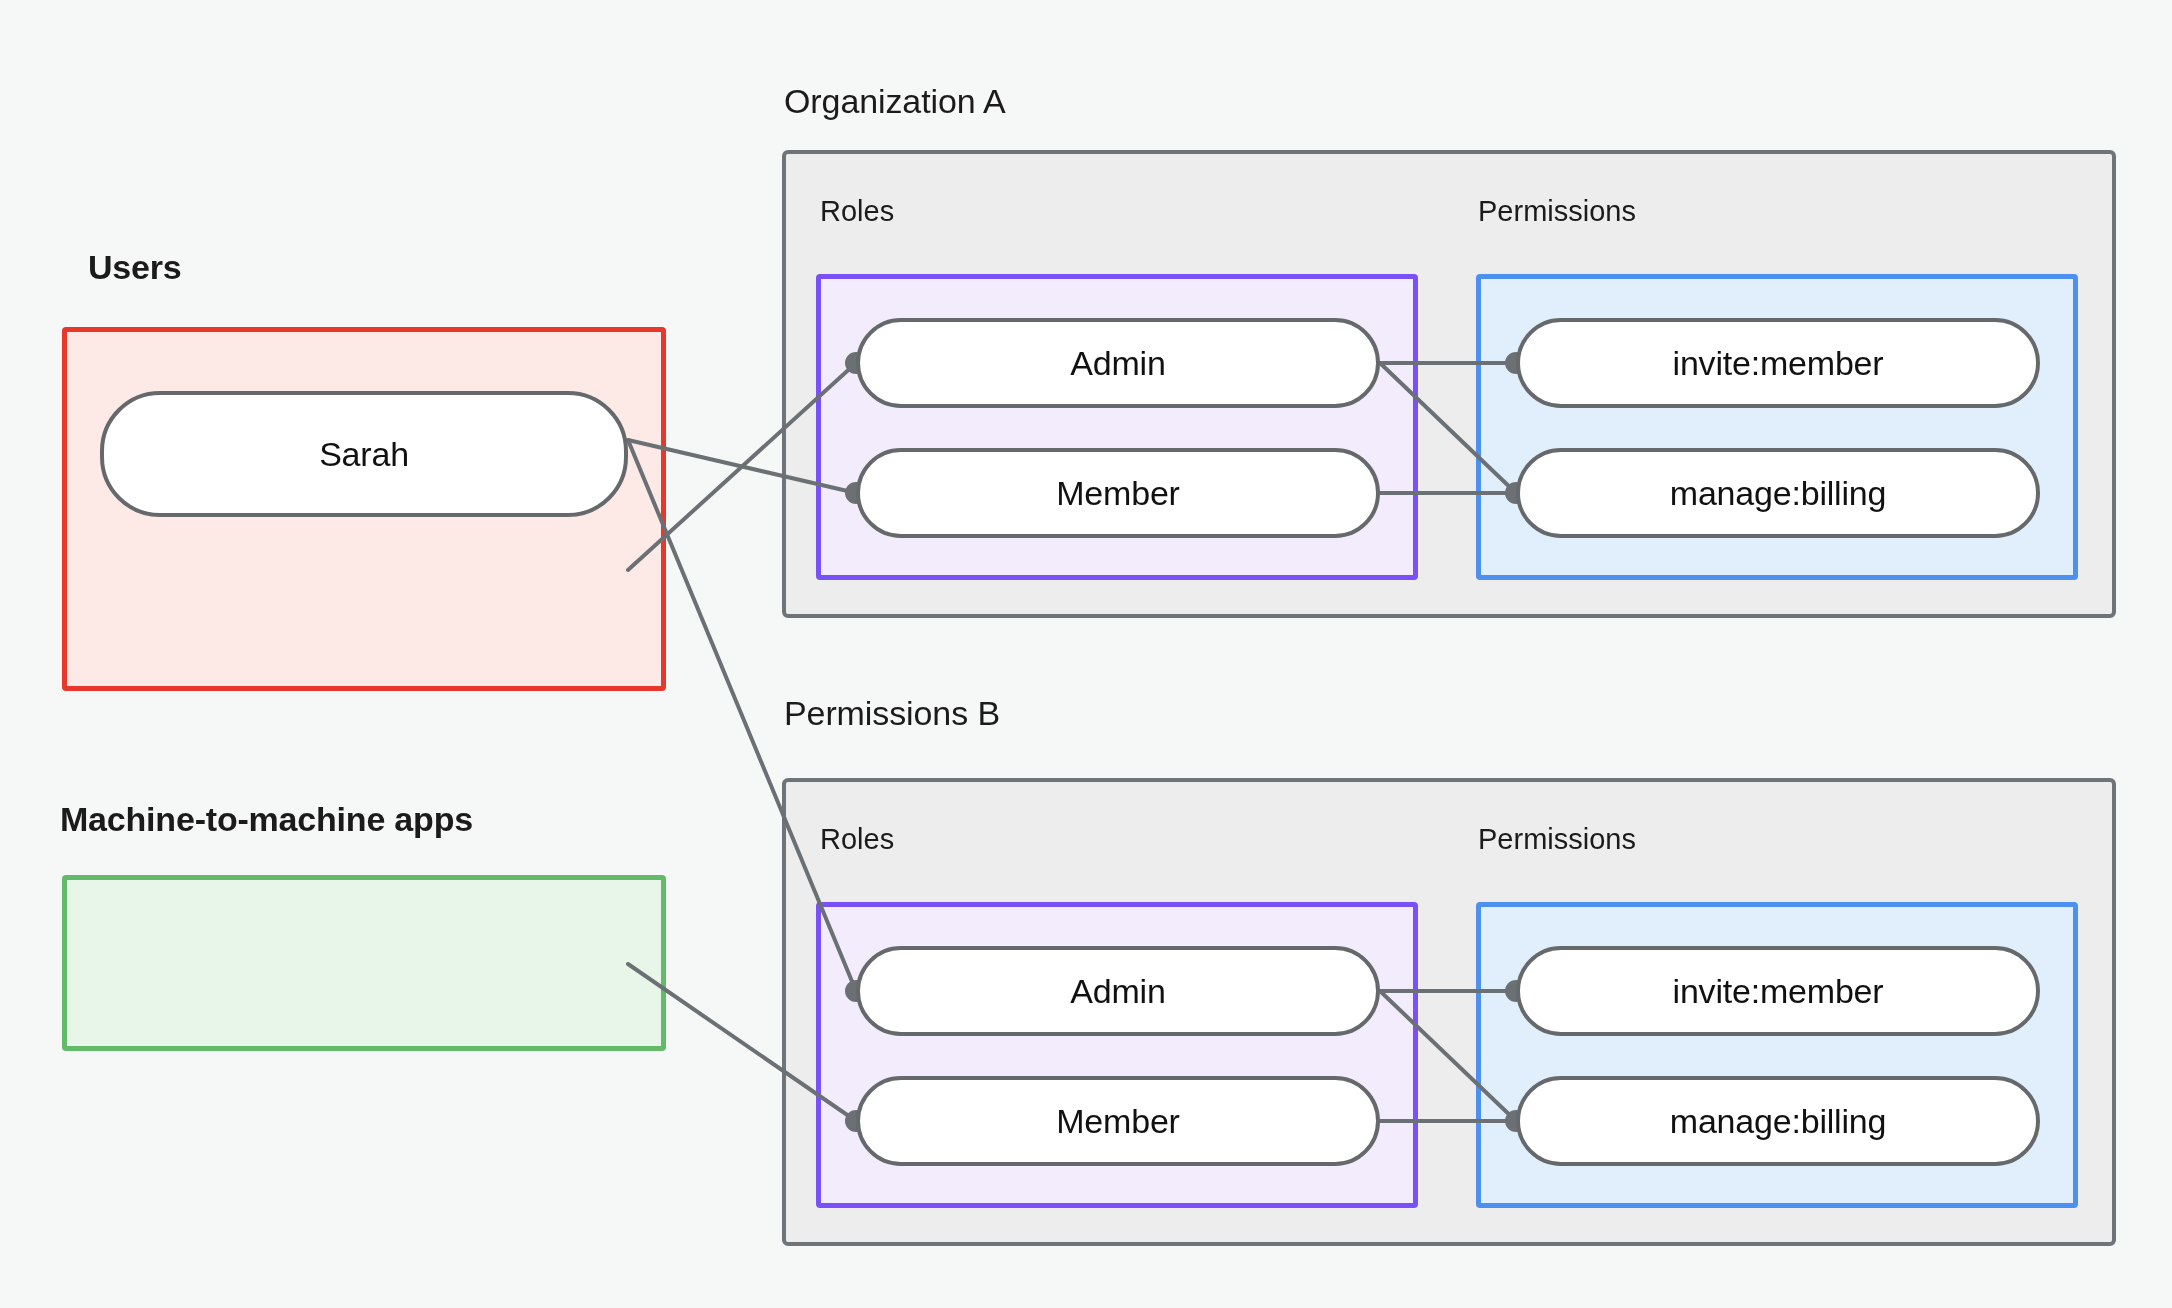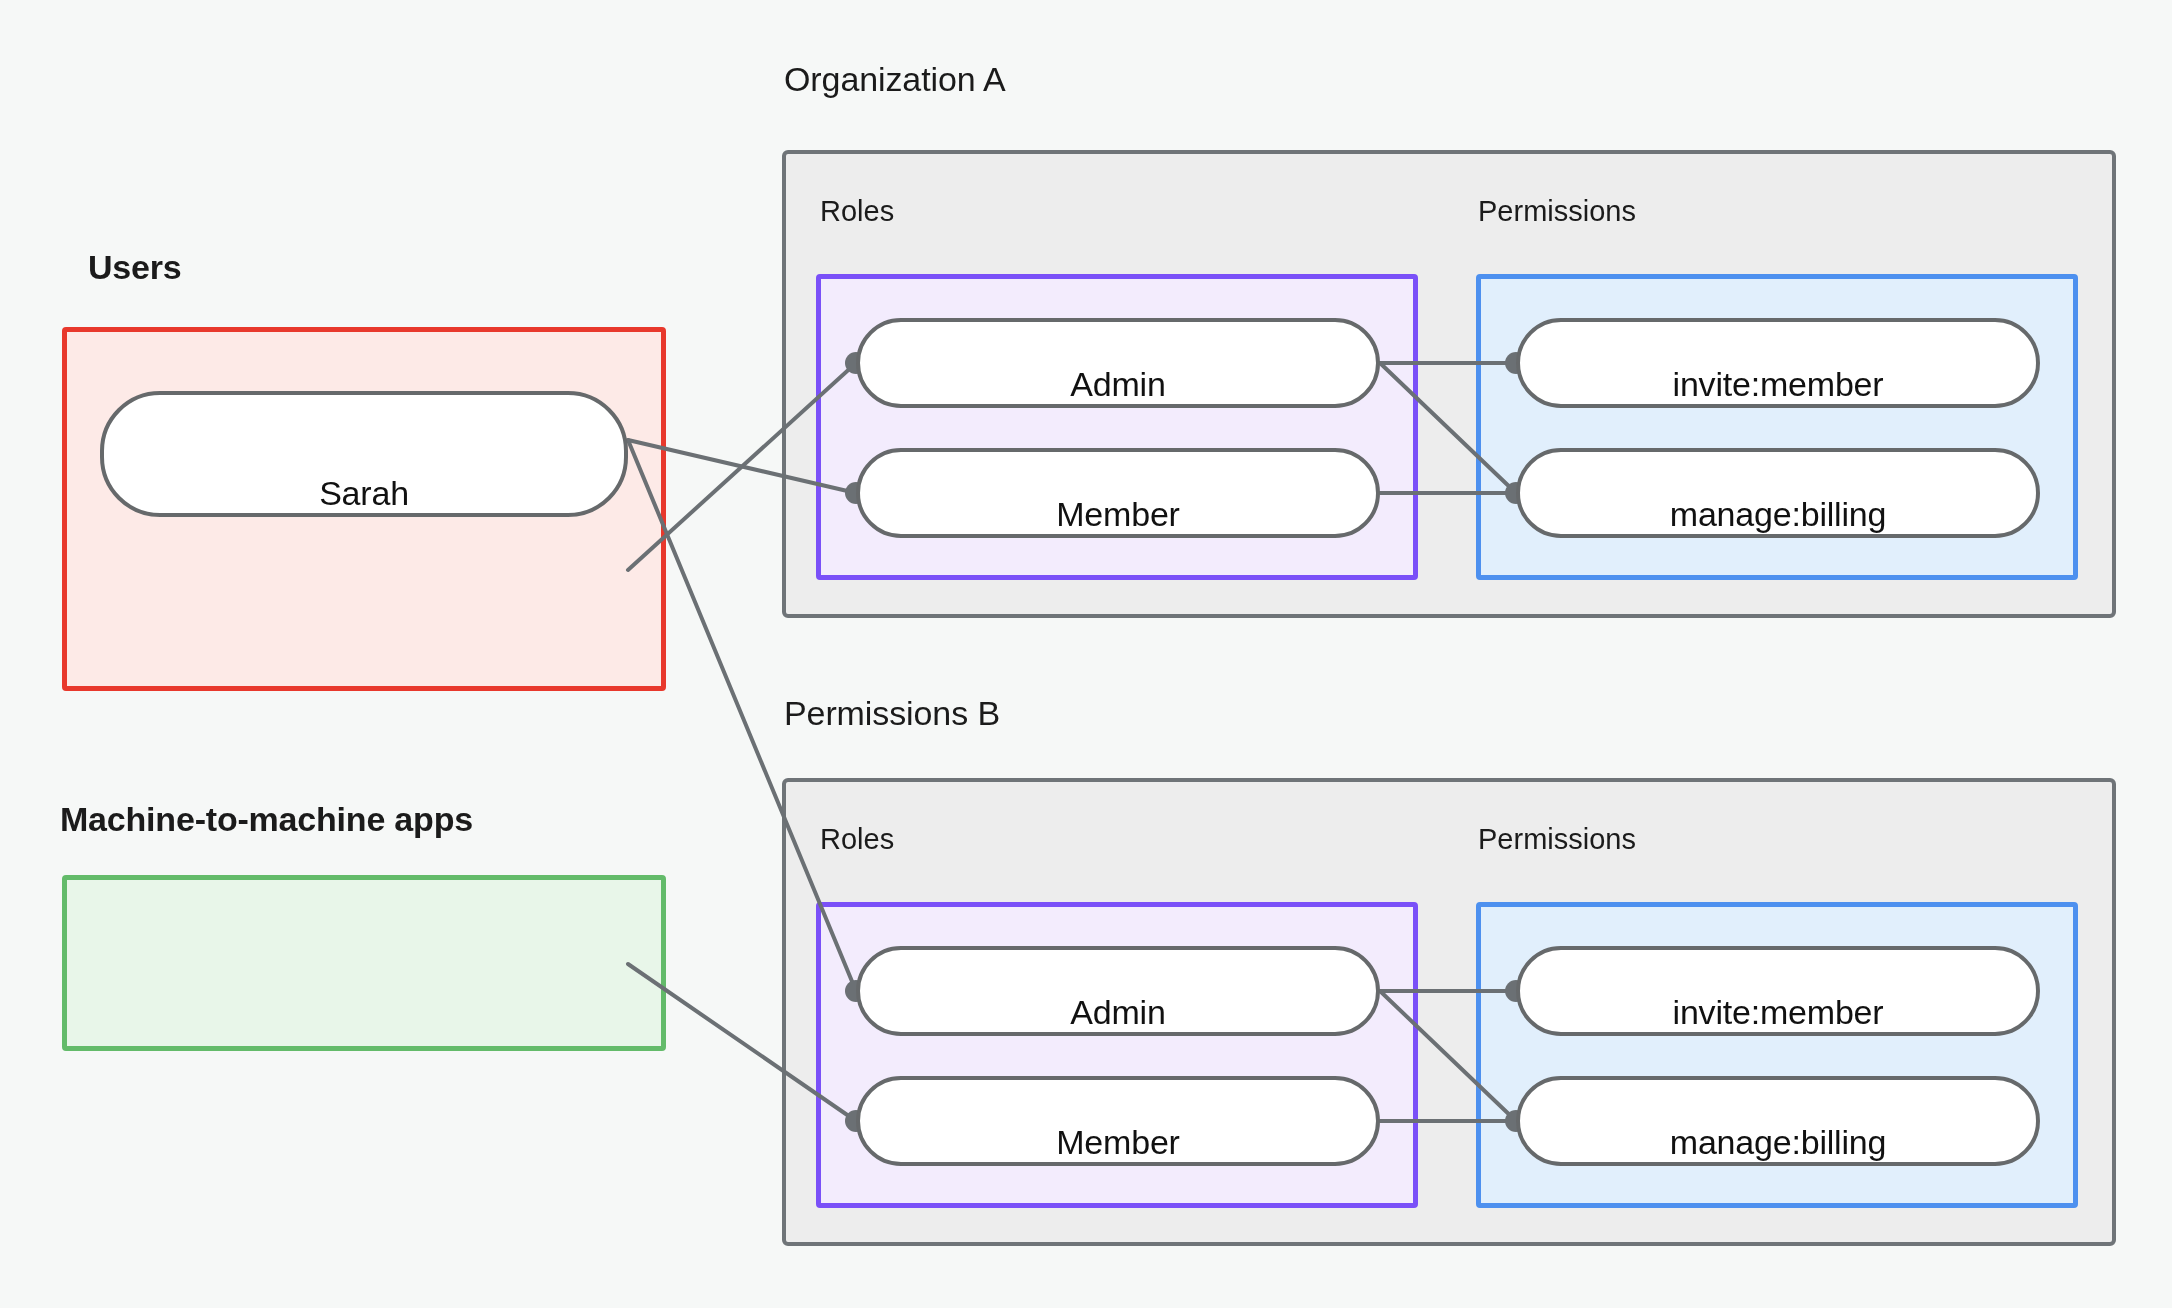--- a/index.html
+++ b/index.html
@@ -77,42 +77,42 @@
     background: #e1effc;
     border: 5px solid #4d90ef;
     border-radius: 4px;
   }
   .pill {
     position: absolute;
     background: #ffffff;
     border: 4px solid #66696b;
     border-radius: 60px;
     display: flex;
-    align-items: flex-end;
+    align-items: center;
     justify-content: center;
     z-index: 8;
   }
   .pill-label {
     font-size: 34px;
     font-weight: 400;
     color: #111111;
     white-space: nowrap;
     letter-spacing: -0.2px;
   }
 </style>
 </head>
 <body>
 
 <div id="canvas">
 
   <div class="group-title" style="left:60px; top:248px;margin-left:28px;">Users</div>
 
   <div class="group-title" style="left:60px; top:800px;">Machine-to-machine apps</div>
 
-  <div class="org-title" style="left:784px; top:60px;">Organization A</div>
+  <div class="org-title" style="left:784px; top:82px;">Organization A</div>
 
   <div class="org-title" style="left:784px; top:694px;">Permissions B</div>
 
   <div class="box box-users" style="left:62px; top:327px; width:604px; height:364px;"></div>
 
   <div class="pill" style="left:100px; top:391px; width:528px; height:126px;">
     <span class="pill-label">Sarah</span>
   </div>
 
 

